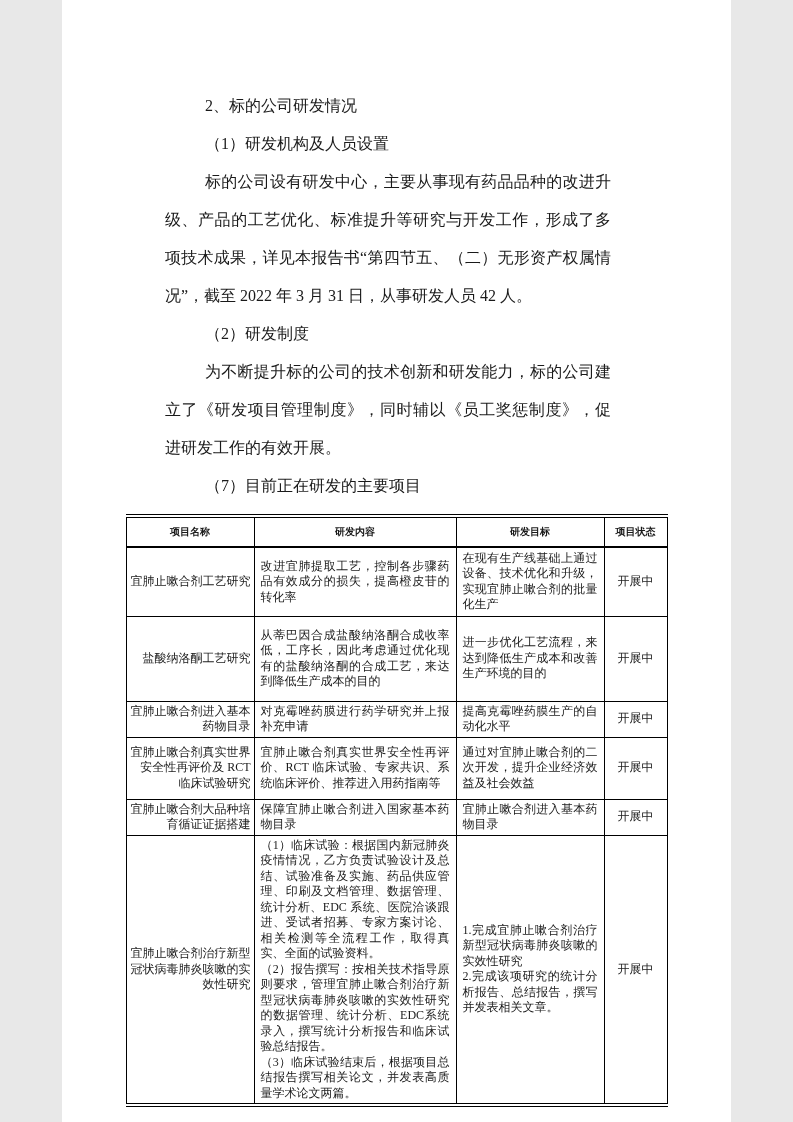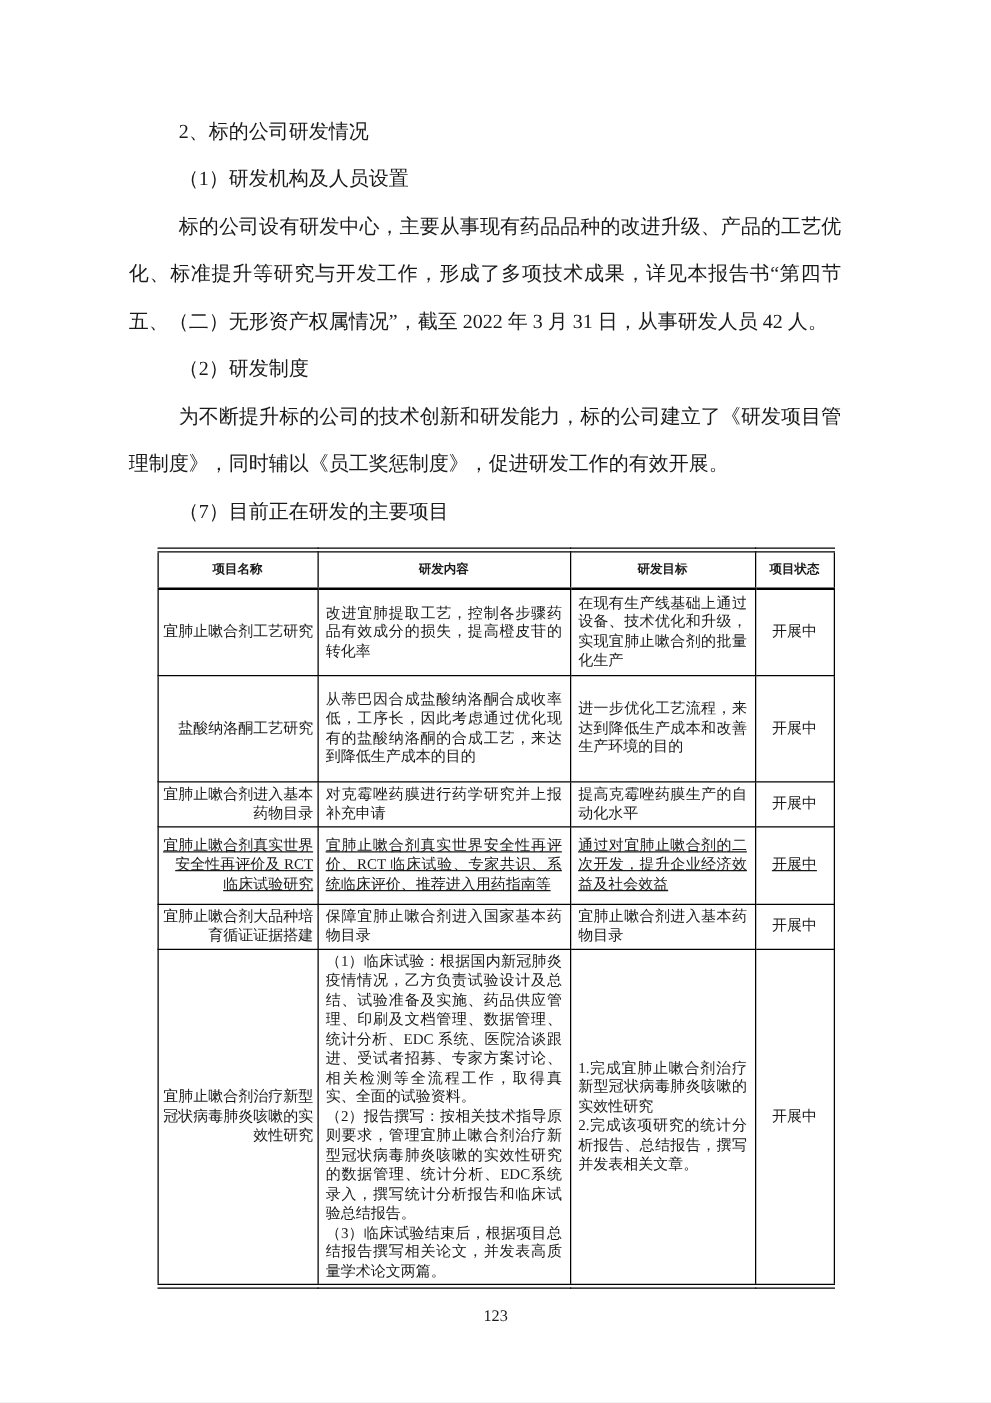--- a/index.html
+++ b/index.html
@@ -1,18 +1,18 @@
 <!DOCTYPE html>
 <html><head>
 <meta charset="utf-8">
 <style>
   html, body { margin: 0; padding: 0; background: #e8e8e8; }
   .page {
     position: relative;
-    width: 793px;
+    width: 669px;
     height: 1122px;
     margin: 0 auto;
     background: #ffffff;
     font-family: "Liberation Serif", "DejaVu Serif", serif;
     color: #1a1a1a;
     overflow: hidden;
     box-sizing: border-box;
   }
   .doc-body {
     padding-top: 87px;
@@ -59,21 +59,21 @@
     padding: 2px 6px;
     text-align: justify;
     word-break: break-all;
   }
   table.rnd-table td.cell-name { padding-left: 4px; padding-right: 3px; text-align: right; }
   table.rnd-table td.cell-status { text-align: center; padding: 2px 2px; }
   table.rnd-table td.prewrap { white-space: pre-line; }
   tr.row-1 { height: 69px; }
   tr.row-2 { height: 85px; }
   tr.row-3 { height: 36px; }
-  tr.row-4 { height: 62px; text-decoration: underline; }
+  tr.row-4 { height: 62px; }
   tr.row-5 { height: 34px; }
   tr.row-6 { height: 263px; }
   .page-number {
     margin-top: 14px;
     text-align: center;
     font-size: 13px;
     line-height: 16px;
   }
 </style>
 </head>

